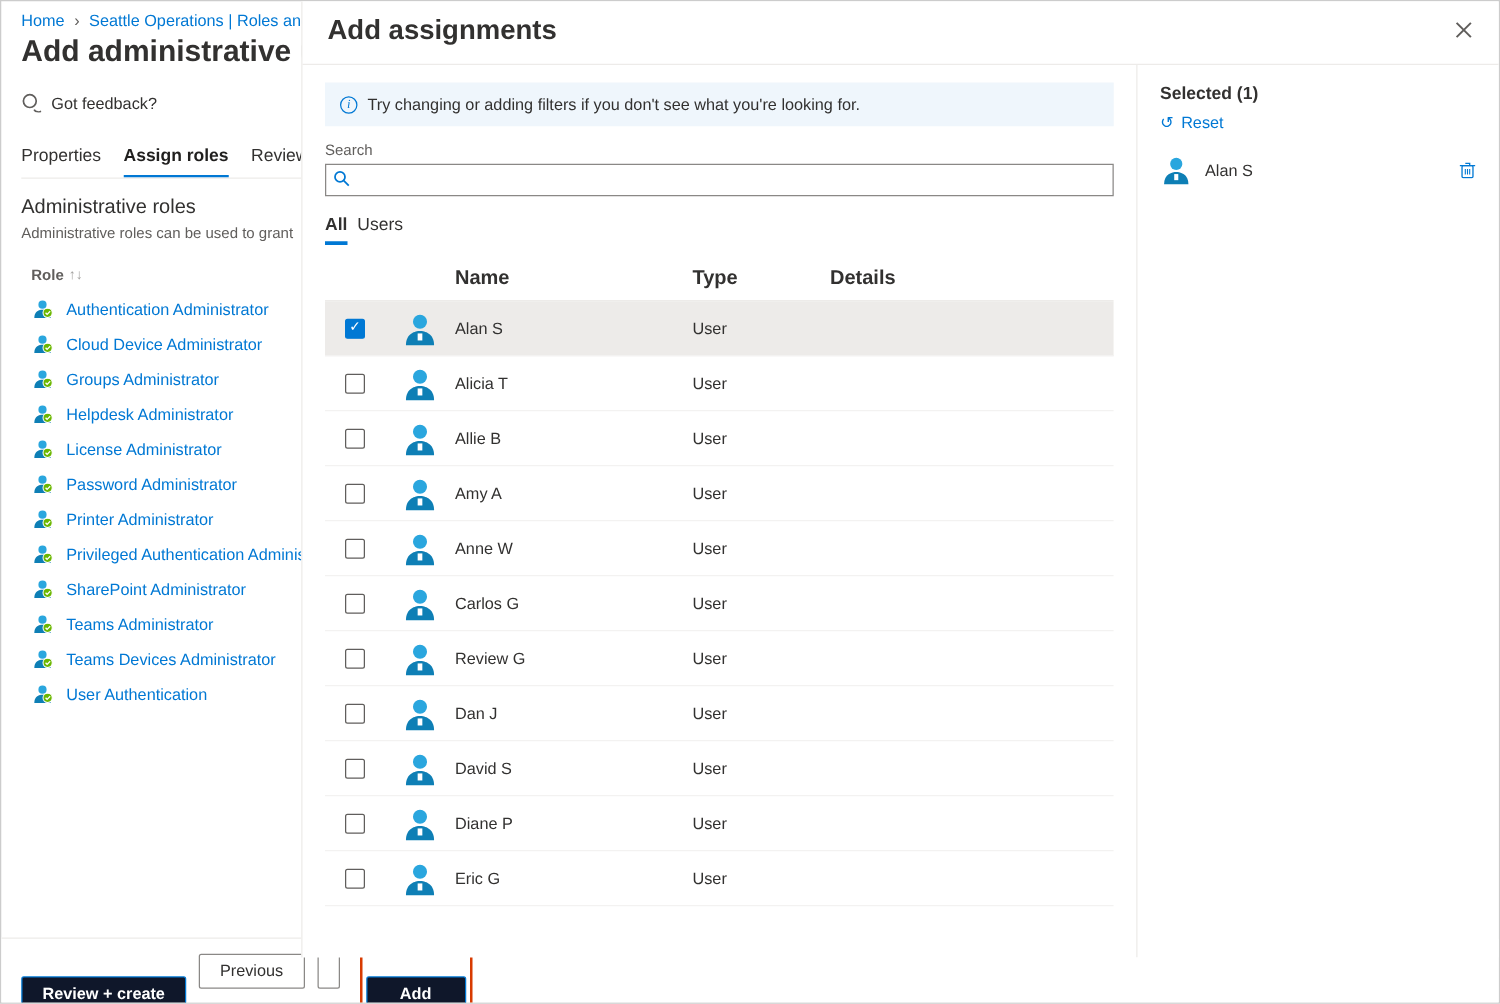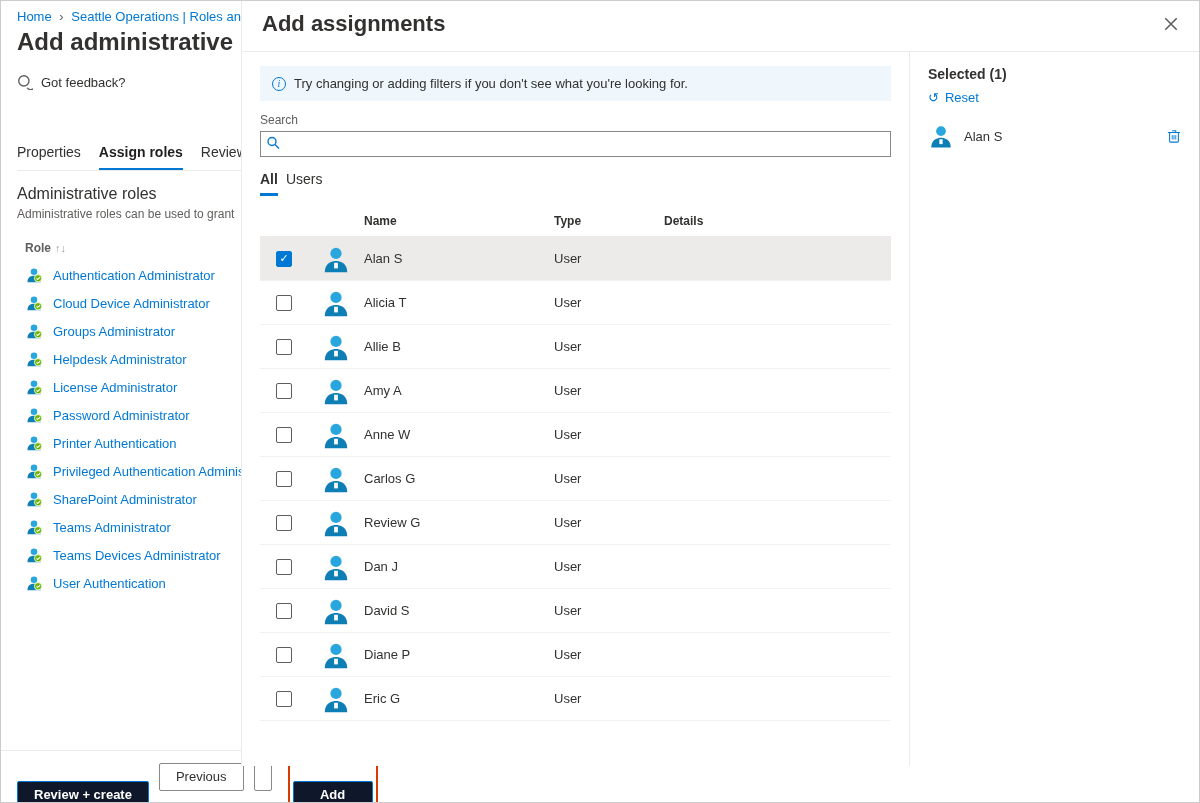--- a/index.html
+++ b/index.html
@@ -49,21 +49,21 @@
 
   .tabs {
     display: flex;
     gap: 18px;
     border-bottom: 1px solid #edebe9;
     margin-bottom: 14px;
     font-size: 14px;
     white-space: nowrap;
     overflow: hidden;
   }
-  .tabs .tab { padding: 6px 0 8px 0; cursor: pointer; color:#323130;margin-top:28px; }
+  .tabs .tab { padding: 6px 0 8px 0; cursor: pointer; color:#323130; }
   .tabs .tab.active { font-weight: 600; border-bottom: 2px solid #0078d4; color:#201f1e; }
 
   .section-title { font-size: 16px; font-weight: 400; margin: 4px 0 4px 0; color:#323130; }
   .section-sub { font-size: 12px; color: #605e5c; margin-bottom: 14px; white-space:nowrap; overflow:hidden; }
 
   .col-header {
     font-size: 12px;
     font-weight: 600;
     color: #605e5c;
     padding: 6px 0 6px 8px;
@@ -202,21 +202,21 @@
   .grid-scroll::-webkit-scrollbar-track { background:#f3f2f1; }
   .grid-scroll::-webkit-scrollbar-thumb { background:#c8c6c4; }
 
   .grid-header, .grid-row {
     display: grid;
     grid-template-columns: 48px 56px 190px 110px 1fr;
     align-items: center;
     min-width: 620px;
   }
   .grid-header {
-    font-size: 12px;
+    font-size: 16px;
     font-weight: 600;
     color: #323130;
     padding: 8px 0;
     border-bottom: 1px solid #edebe9;
   }
   .grid-row {
     height: 44px;
     border-bottom: 1px solid #f3f2f1;
     font-size: 13px;
   }
@@ -370,21 +370,21 @@
           </svg>
         </span>
         <a>Password Administrator</a>
       </li>
       <li>
         <span class="role-icon">
           <svg viewBox="0 0 22 22">
             <use href="#role-glyph"></use>
           </svg>
         </span>
-        <a>Printer Authentication</a>
+        <a>Printer Administrator</a>
       </li>
       <li>
         <span class="role-icon">
           <svg viewBox="0 0 22 22">
             <use href="#role-glyph"></use>
           </svg>
         </span>
         <a>Privileged Authentication Administ</a>
       </li>
       <li>

